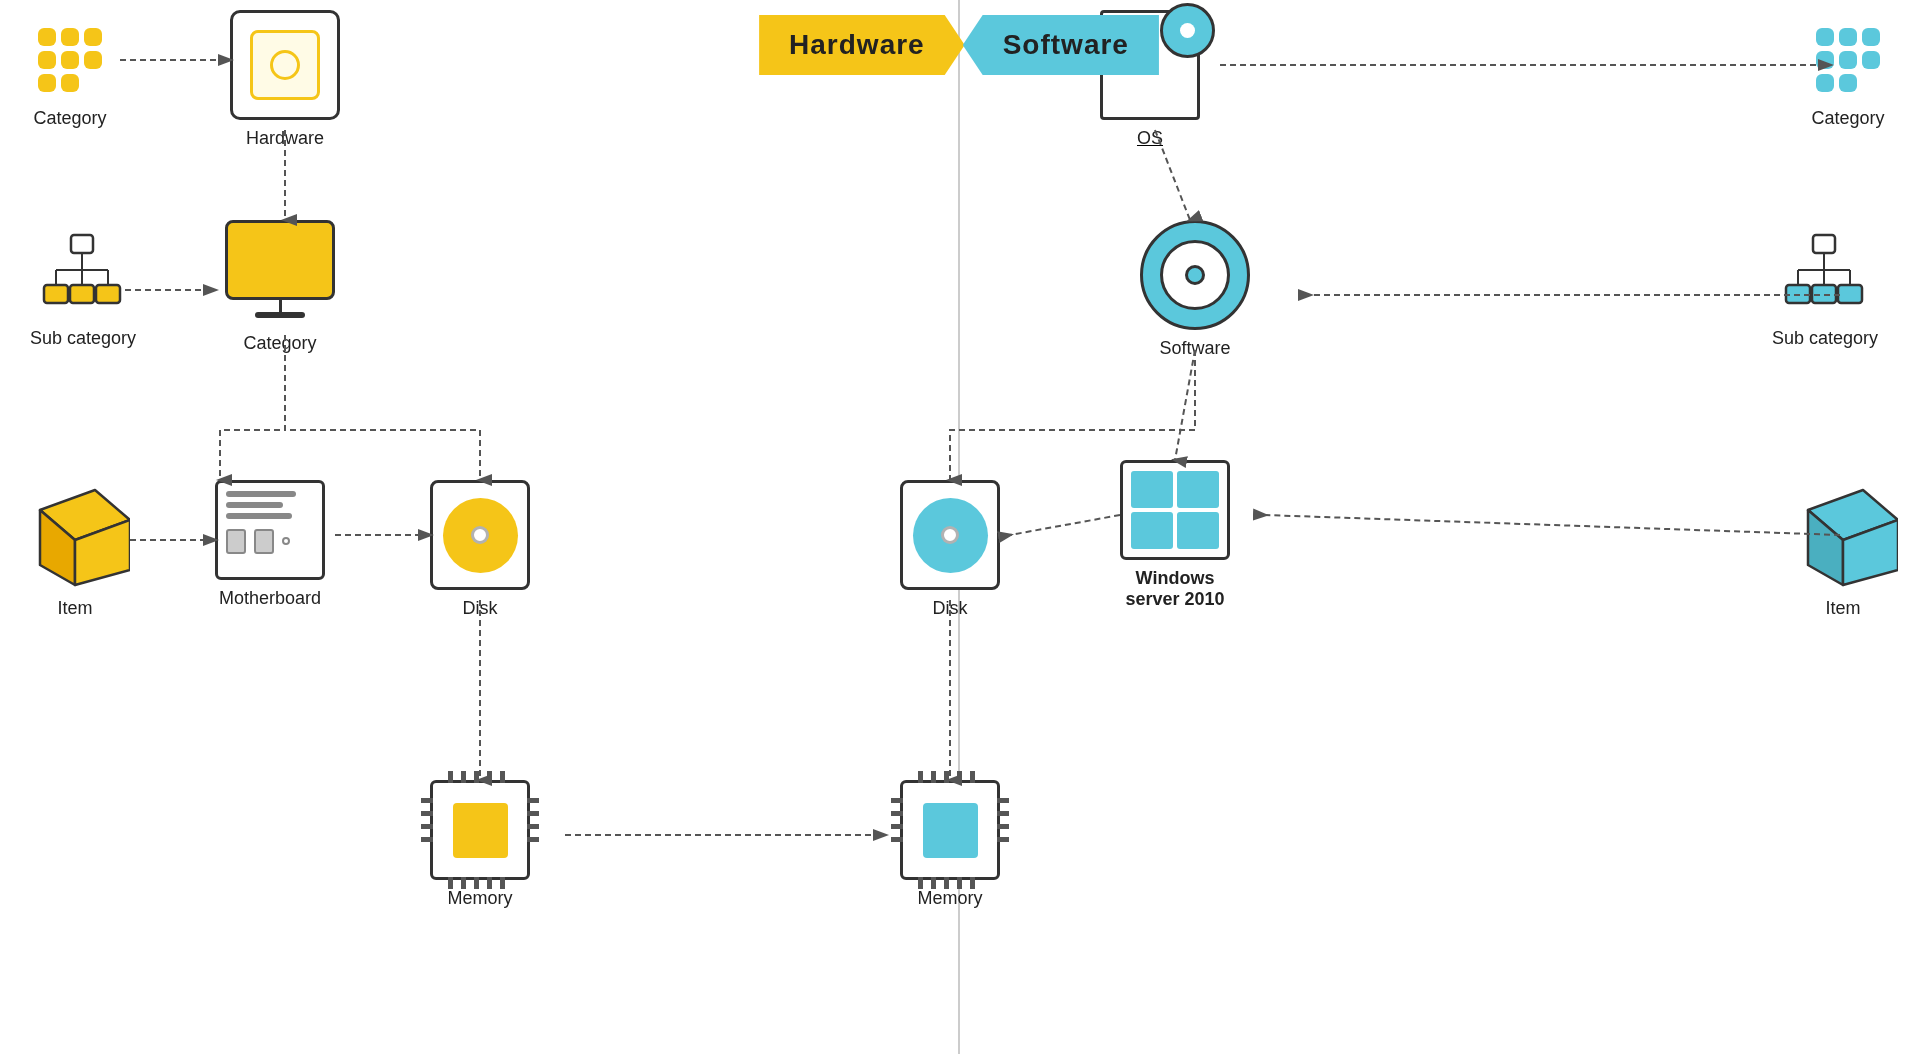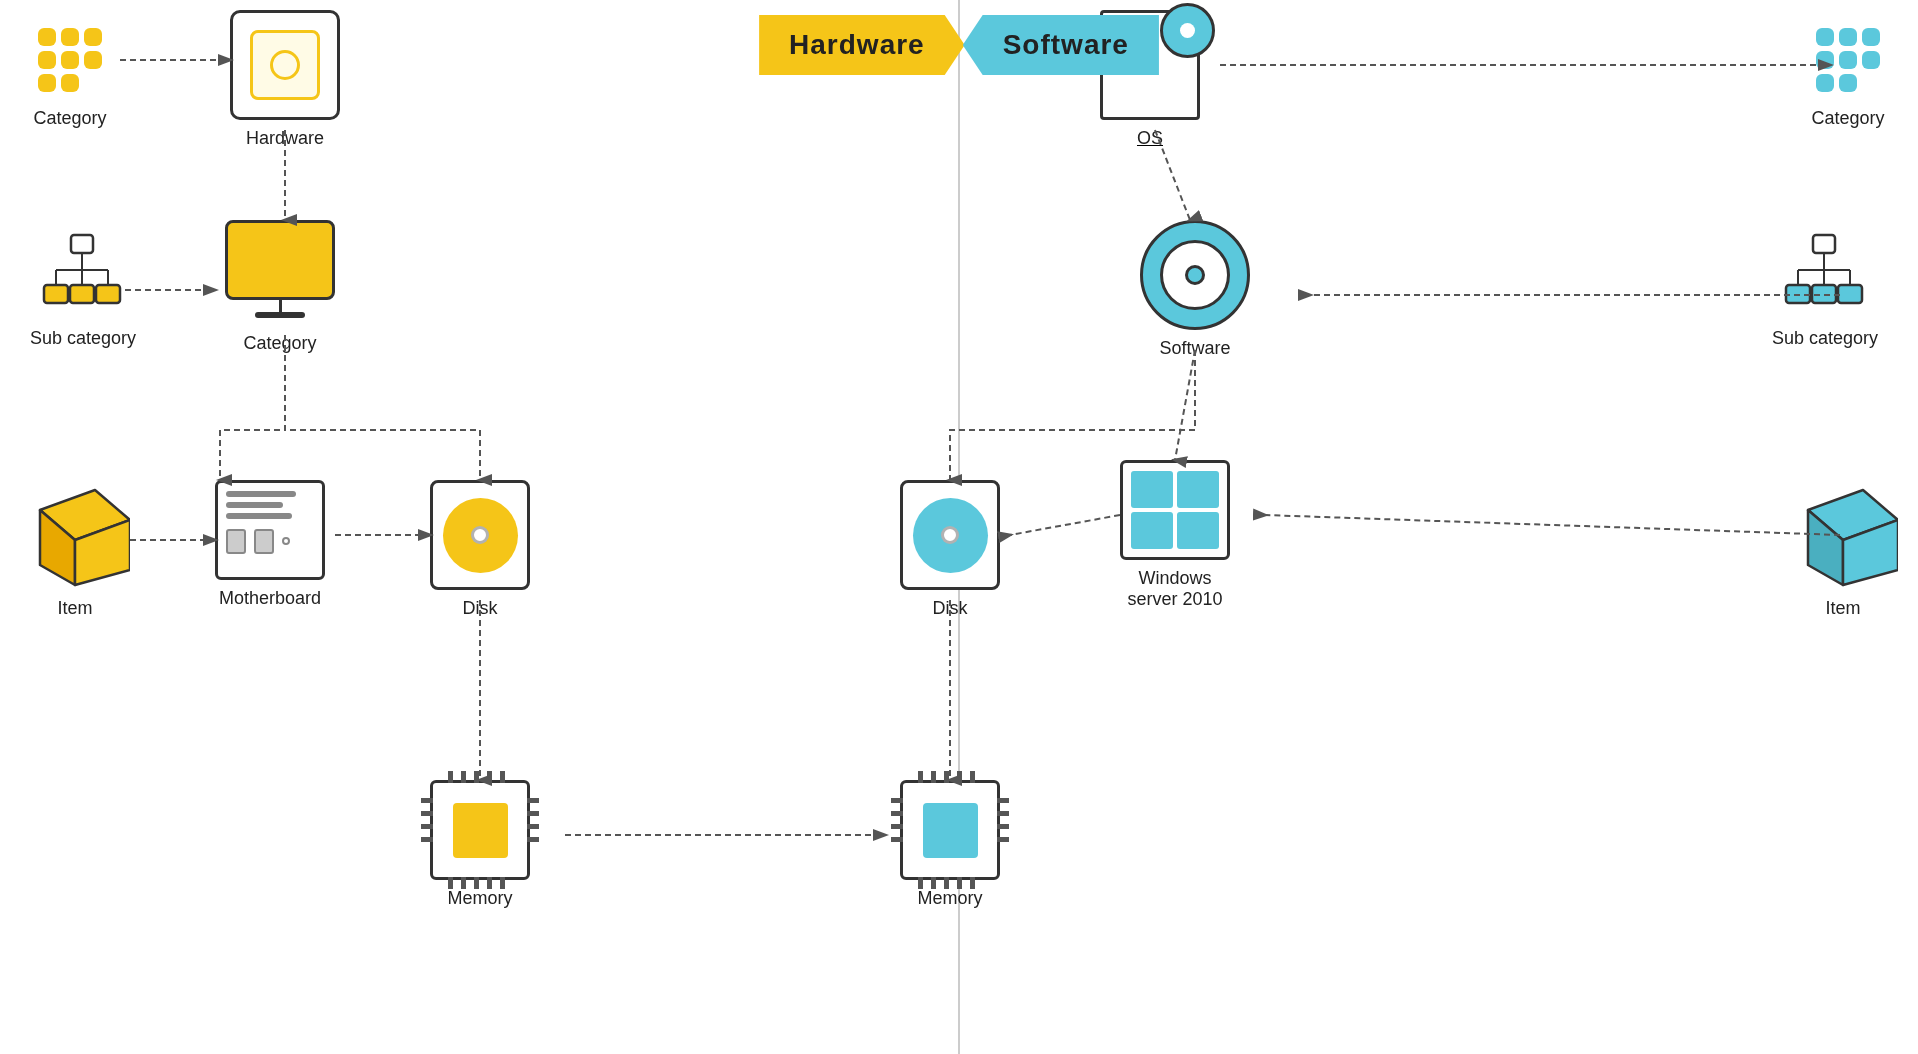--- a/index.html
+++ b/index.html
@@ -492,21 +492,21 @@
   <span class="icon-label">Disk</span>
 </div>
 
 <div class="icon-node" style="left:1120px; top:460px;">
   <div class="windows-icon">
     <div class="win-pane"></div>
     <div class="win-pane"></div>
     <div class="win-pane"></div>
     <div class="win-pane"></div>
   </div>
-  <span class="icon-label" style="white-space:pre-line;">Windows
+  <span class="icon-label" style="white-space:pre-line;font-weight:bold;">Windows
 server 2010</span>
 </div>
 
 <div class="icon-node" style="right:20px; top:480px;">
   <svg width="110" height="110">
     <polygon points="20,30 75,10 110,40 55,60" fill="#5BC8DC" stroke="#333" stroke-width="2.5" stroke-linejoin="round"></polygon>
     <polygon points="20,30 20,85 55,105 55,60" fill="#4AAFC0" stroke="#333" stroke-width="2.5" stroke-linejoin="round"></polygon>
     <polygon points="55,60 110,40 110,90 55,105" fill="#5BC8DC" stroke="#333" stroke-width="2.5" stroke-linejoin="round"></polygon>
   </svg>
   <span class="icon-label">Item</span>

